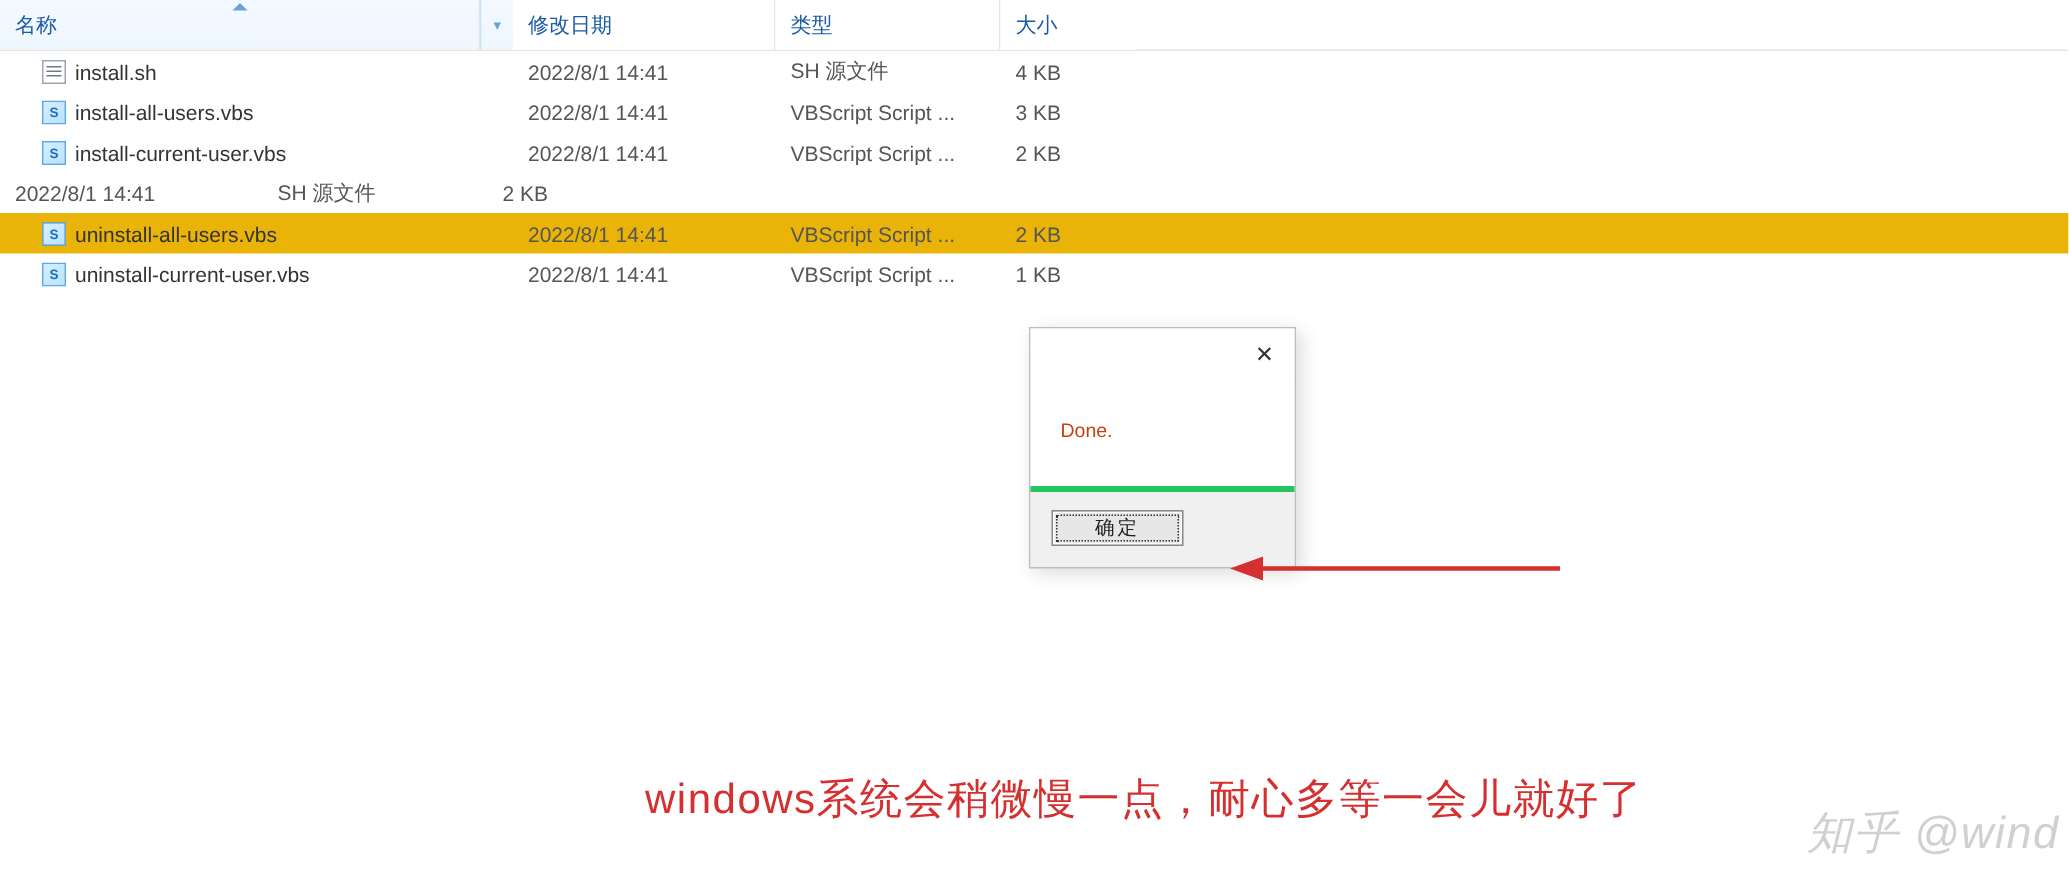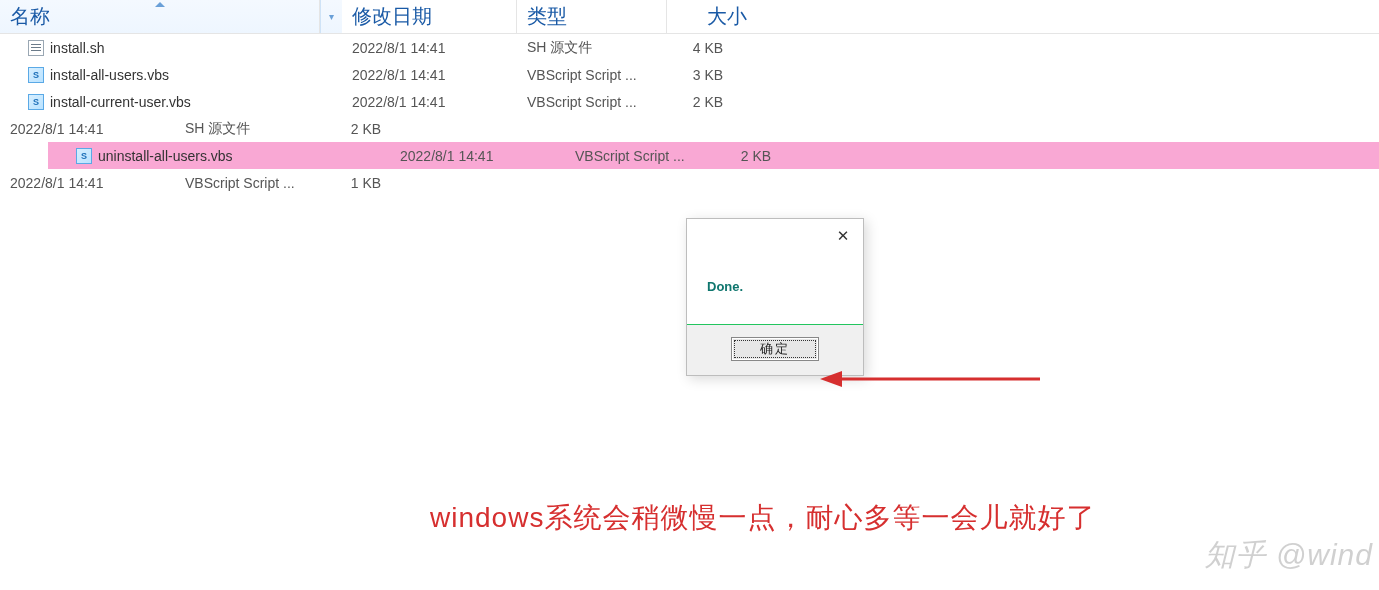--- a/index.html
+++ b/index.html
@@ -25,41 +25,41 @@
       height: 34px;
       border-bottom: 1px solid #e5e5e5;
       user-select: none;
     }
     .header-cell {
       display: flex;
       align-items: center;
       padding: 0 10px;
       border-right: 1px solid #e5e5e5;
       color: #1a5aa6;
-      font-size: 20px;
+      font-size: 14px;
       position: relative;
       background: #fff;
     }
     .header-cell.sorted {
       background: linear-gradient(#f4f9ff, #eef6ff);
     }
     .sort-caret {
       position: absolute;
       top: 2px;
       left: 50%;
       transform: translateX(-50%);
       width: 0; height: 0;
       border-left: 5px solid transparent;
       border-right: 5px solid transparent;
       border-bottom: 5px solid #6aa0d8;
     }
     .col-name  { width: 320px; }
     .col-date  { width: 175px; }
     .col-type  { width: 150px; }
-    .col-size  { width: 90px; border-right: none; justify-content: flex-end; }
+    .col-size  { width: 90px; border-right: none; }
 
     .header-dropdown {
       width: 22px;
       display: flex;
       align-items: center;
       justify-content: center;
       border-left: 1px solid #cfe3f7;
       background: linear-gradient(#f4f9ff, #eef6ff);
       color: #6aa0d8;
       font-size: 10px;
@@ -67,35 +67,34 @@
 
     
     .file-list { }
     .file-row {
       display: flex;
       align-items: center;
       height: 27px;
       padding-left: 0;
     }
     .file-row.selected {
-      background: #f9a8d4;
-      margin-left: 48px;
+      background: #eab308;
     }
     .cell {
       padding: 0 10px;
       overflow: hidden;
       white-space: nowrap;
       text-overflow: ellipsis;
       font-size: 14px;
       color: #333;
     }
     .cell-name { width: 342px; display: flex; align-items: center; gap: 6px; padding-left: 28px; }
     .cell-date { width: 175px; color: #555; }
     .cell-type { width: 150px; color: #555; }
-    .cell-size { width: 90px;  color: #555; text-align: center; padding-right: 18px; }
+    .cell-size { width: 90px;  color: #555; text-align: left; padding-right: 18px; }
 
     
     .file-icon {
       width: 16px;
       height: 16px;
       flex-shrink: 0;
       display: inline-block;
     }
     .sh-icon {
       background: #fff;
@@ -150,29 +149,28 @@
       align-items: center;
       justify-content: center;
       font-size: 15px;
       color: #333;
       cursor: default;
     }
     .dialog-body {
       padding: 26px 16px 30px 20px;
       background: #ffffff;
       font-size: 13px;
-      font-weight: 700;
-      color: #0f766e;
+      font-weight: 400;
+      color: #c2410c;
     }
     .dialog-footer {
       background: #f0f0f0;
       padding: 12px 14px 14px;
       display: flex;
-      justify-content: center;
-      border-top: 1px solid #22c55e;
+      border-top: 4px solid #22c55e;
     }
     .dialog-ok {
       width: 88px;
       height: 24px;
       background: #e7e7e7;
       border: 1px solid #888;
       outline: 1px dotted #333;
       outline-offset: -4px;
       box-shadow: inset 0 0 0 1px #fff;
       font-size: 13px;
@@ -190,21 +188,21 @@
       top: 364px;
       width: 220px;
       height: 30px;
       overflow: visible;
     }
 
     
     .red-caption {
       position: absolute;
       left: 430px;
-      top: 499px;
+      top: 514px;
       font-size: 28px;
       color: #d62f2f;
       letter-spacing: 1px;
     }
 
     
     .watermark {
       position: absolute;
       right: 6px;
       bottom: 14px;
@@ -274,20 +272,24 @@
     <div class="file-row selected">
       <div class="cell cell-name">
         <span class="file-icon vbs-icon"></span>
         <span>uninstall-all-users.vbs</span>
       </div>
       <div class="cell cell-date">2022/8/1 14:41</div>
       <div class="cell cell-type">VBScript Script ...</div>
       <div class="cell cell-size">2 KB</div>
     </div>
     <div class="file-row">
+      <div class="cell cell-name">
+        <span class="file-icon vbs-icon"></span>
+        <span>uninstall-current-user.vbs</span>
+      </div>
       <div class="cell cell-date">2022/8/1 14:41</div>
       <div class="cell cell-type">VBScript Script ...</div>
       <div class="cell cell-size">1 KB</div>
     </div>
   </div>
 
 <div class="dialog">
   <div class="dialog-titlebar">
     <div class="dialog-close">
       <span>✕</span>

